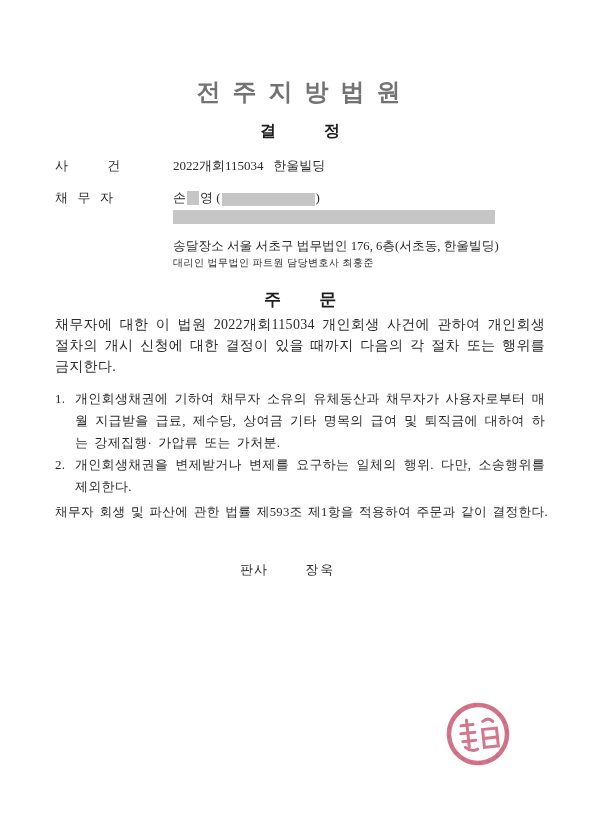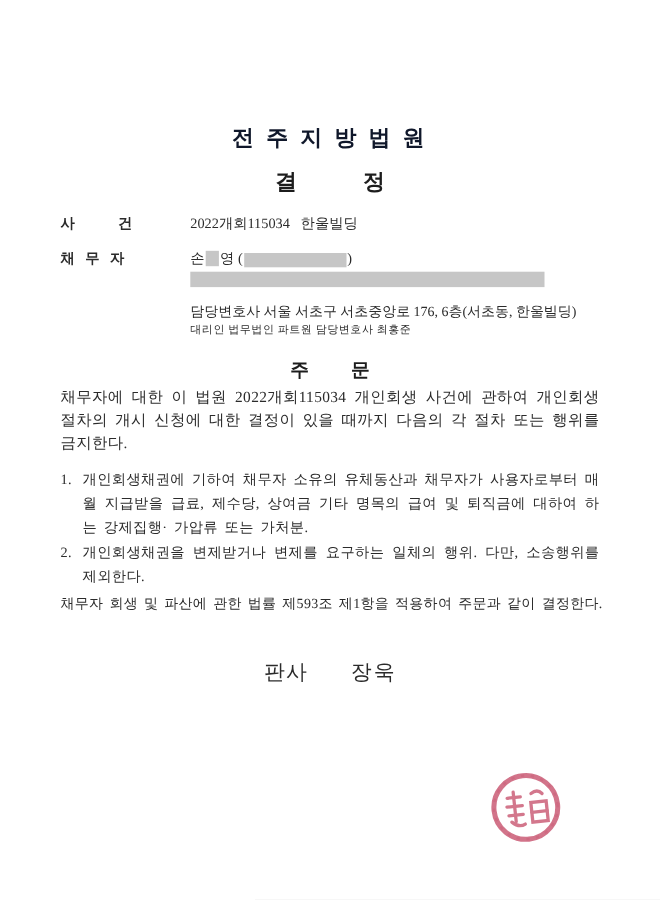--- a/index.html
+++ b/index.html
@@ -11,39 +11,39 @@
     background: #ffffff;
     box-sizing: border-box;
     padding: 0 55px;
     overflow: hidden;
     font-family: "Liberation Serif", "DejaVu Serif", serif;
     color: #2b2b2b;
     --seal: #c85570;
     --redact: #c6c6c6;
   }
   .court-name {
-    margin-top: 112px;
+    margin-top: 76px;
     text-align: center;
-    font-size: 20px;
+    font-size: 24px;
     font-weight: 700;
     letter-spacing: 3px;
-    color: #0f172a;
+    color: #737373;
     white-space: pre;
   }
   .doc-title {
     margin-top: 13px;
     text-align: center;
-    font-size: 20px;
+    font-size: 16px;
     font-weight: 700;
     color: #1c1c1c;
     white-space: pre;
   }
   .case-section { margin-top: 15px; font-size: 13px; }
   .row { display: flex; align-items: flex-start; }
-  .row-label { width: 118px; flex: 0 0 118px; white-space: pre; letter-spacing: 1px; font-weight: bold; }
+  .row-label { width: 118px; flex: 0 0 118px; white-space: pre; letter-spacing: 1px; }
   .row-value { flex: 1; }
   .case-row { margin-bottom: 14px; }
   .case-number { white-space: pre; }
   .name-line { display: flex; align-items: center; white-space: pre; }
   .redact { background: var(--redact); display: inline-block; }
   .redact-name { width: 12px; height: 14px; margin: 0 1px; }
   .redact-id { width: 93px; height: 13px; margin: 0 1px; position: relative; top: 1px; }
   .redact-line2 { width: 322px; height: 14px; margin-top: 3px; }
   .service-address { margin-top: 10px; white-space: nowrap; font-size: 12.7px; }
   .attorney-line { margin-top: 1px; white-space: nowrap; font-size: 10px; letter-spacing: .5px; }
@@ -69,21 +69,21 @@
   .item-text { flex: 1; }
   .reason-heading { margin-top: 8px; }
   .reason-text { margin-top: 4px; white-space: nowrap; font-size: 12.7px; word-spacing: 2px; }
   .decision-date {
     margin-top: 84px;
     text-align: center;
     font-size: 14px;
     letter-spacing: 1px;
     color: #333;
   }
-  .judge-line { margin-top: 38px; font-size: 19px; padding-left: 185px; }
+  .judge-line { margin-top: 38px; font-size: 13px; padding-left: 185px; }
   .judge-label { display: inline-block; margin-right: 34px; letter-spacing: 1px; }
   .judge-name { display: inline-block; letter-spacing: 2px; }
   .seal {
     position: absolute;
     left: 444px;
     top: 700px;
     width: 68px;
     height: 68px;
     color: var(--seal);
     transform: rotate(-6deg);
@@ -107,21 +107,21 @@
       <div class="row-label">채  무  자</div>
       <div class="row-value">
         <div class="name-line">
           <span>손</span>
           <span class="redact redact-name"></span>
           <span>영 (</span>
           <span class="redact redact-id"></span>
           <span>)</span>
         </div>
         <div class="redact redact-line2"></div>
-        <div class="service-address">담당변호사  서울 서초구 서초중앙로 176, 6층(서초동, 한울빌딩)</div>
+        <div class="service-address">송달장소  서울 서초구 법무법인 176, 6층(서초동, 한울빌딩)</div>
         <div class="attorney-line">대리인 법무법인 파트원 담당변호사 최홍준</div>
       </div>
     </div>
   </div>
 
   <div class="section-heading">주         문</div>
   <div class="body-text">채무자에 대한 이 법원 2022개회115034 개인회생 사건에 관하여 개인회생절차의 개시 신청에 대한 결정이 있을 때까지 다음의 각 절차 또는 행위를 금지한다.</div>
 
   <div class="order-list">
     <div class="order-item">

